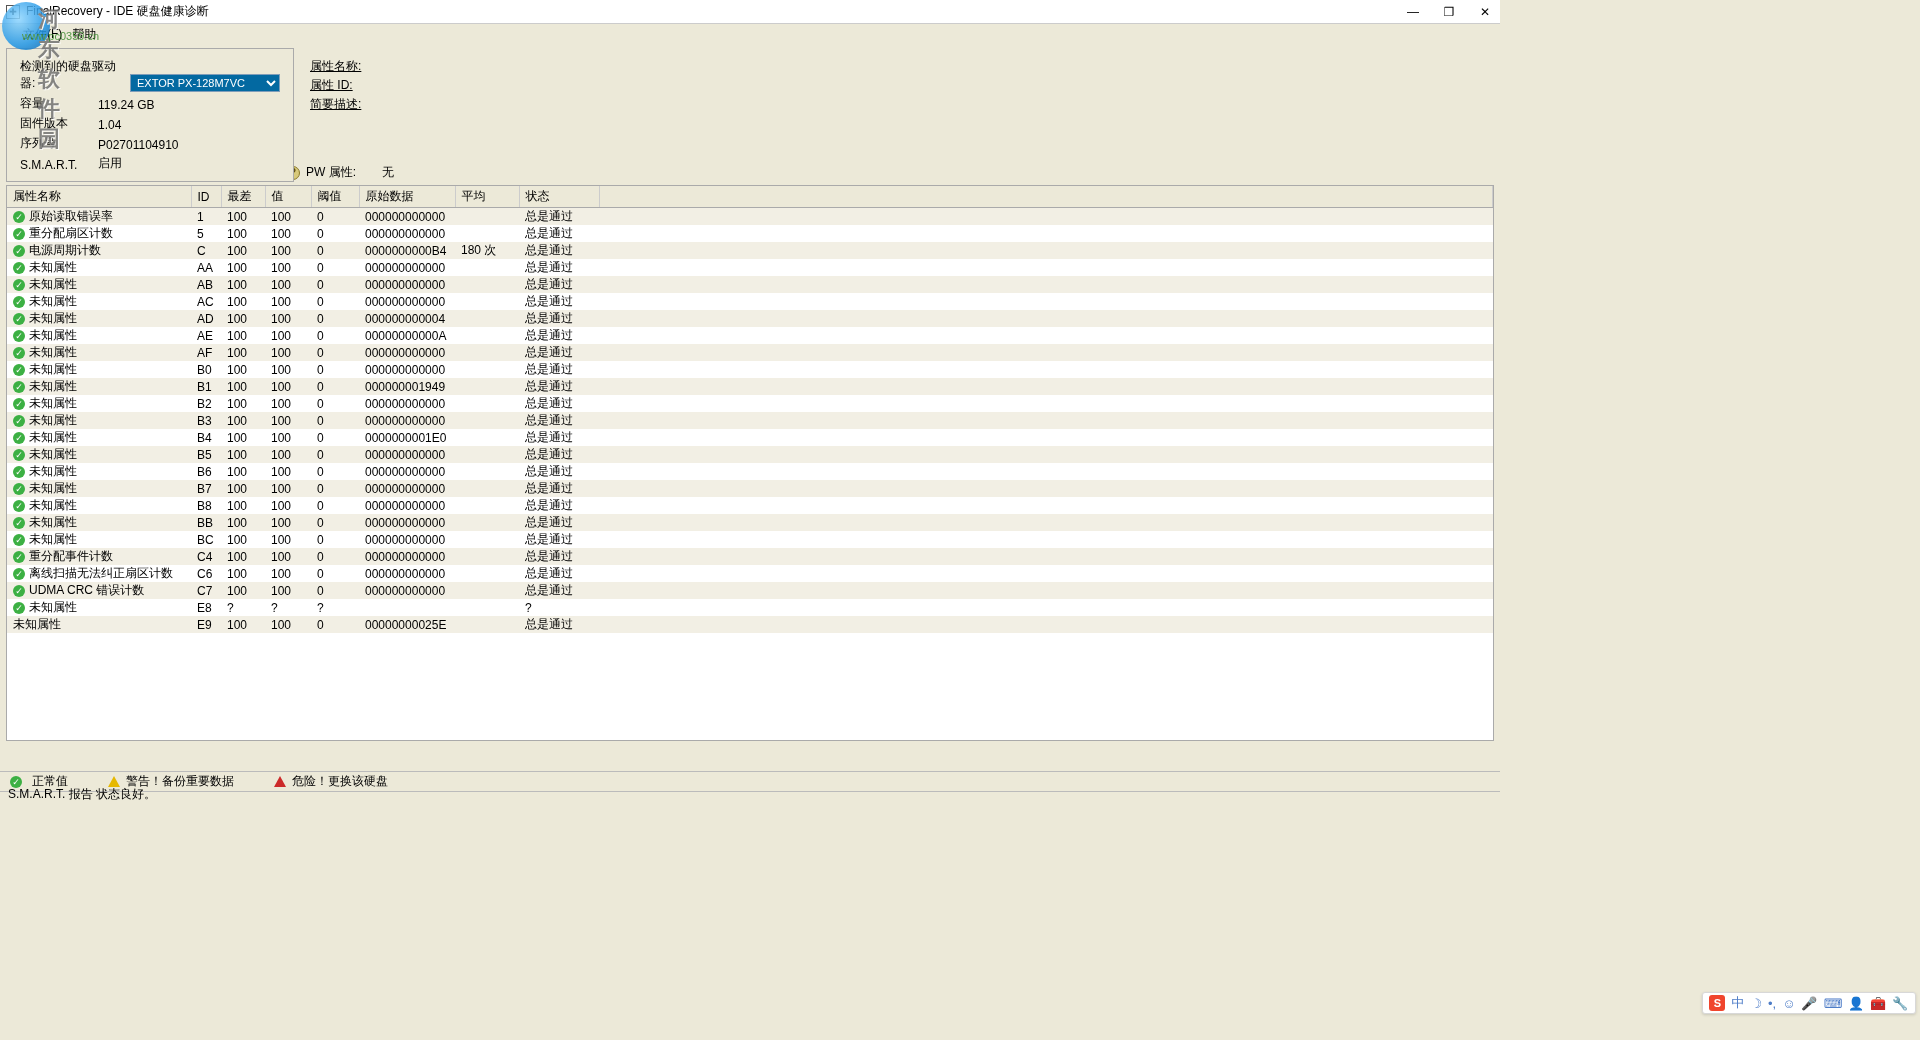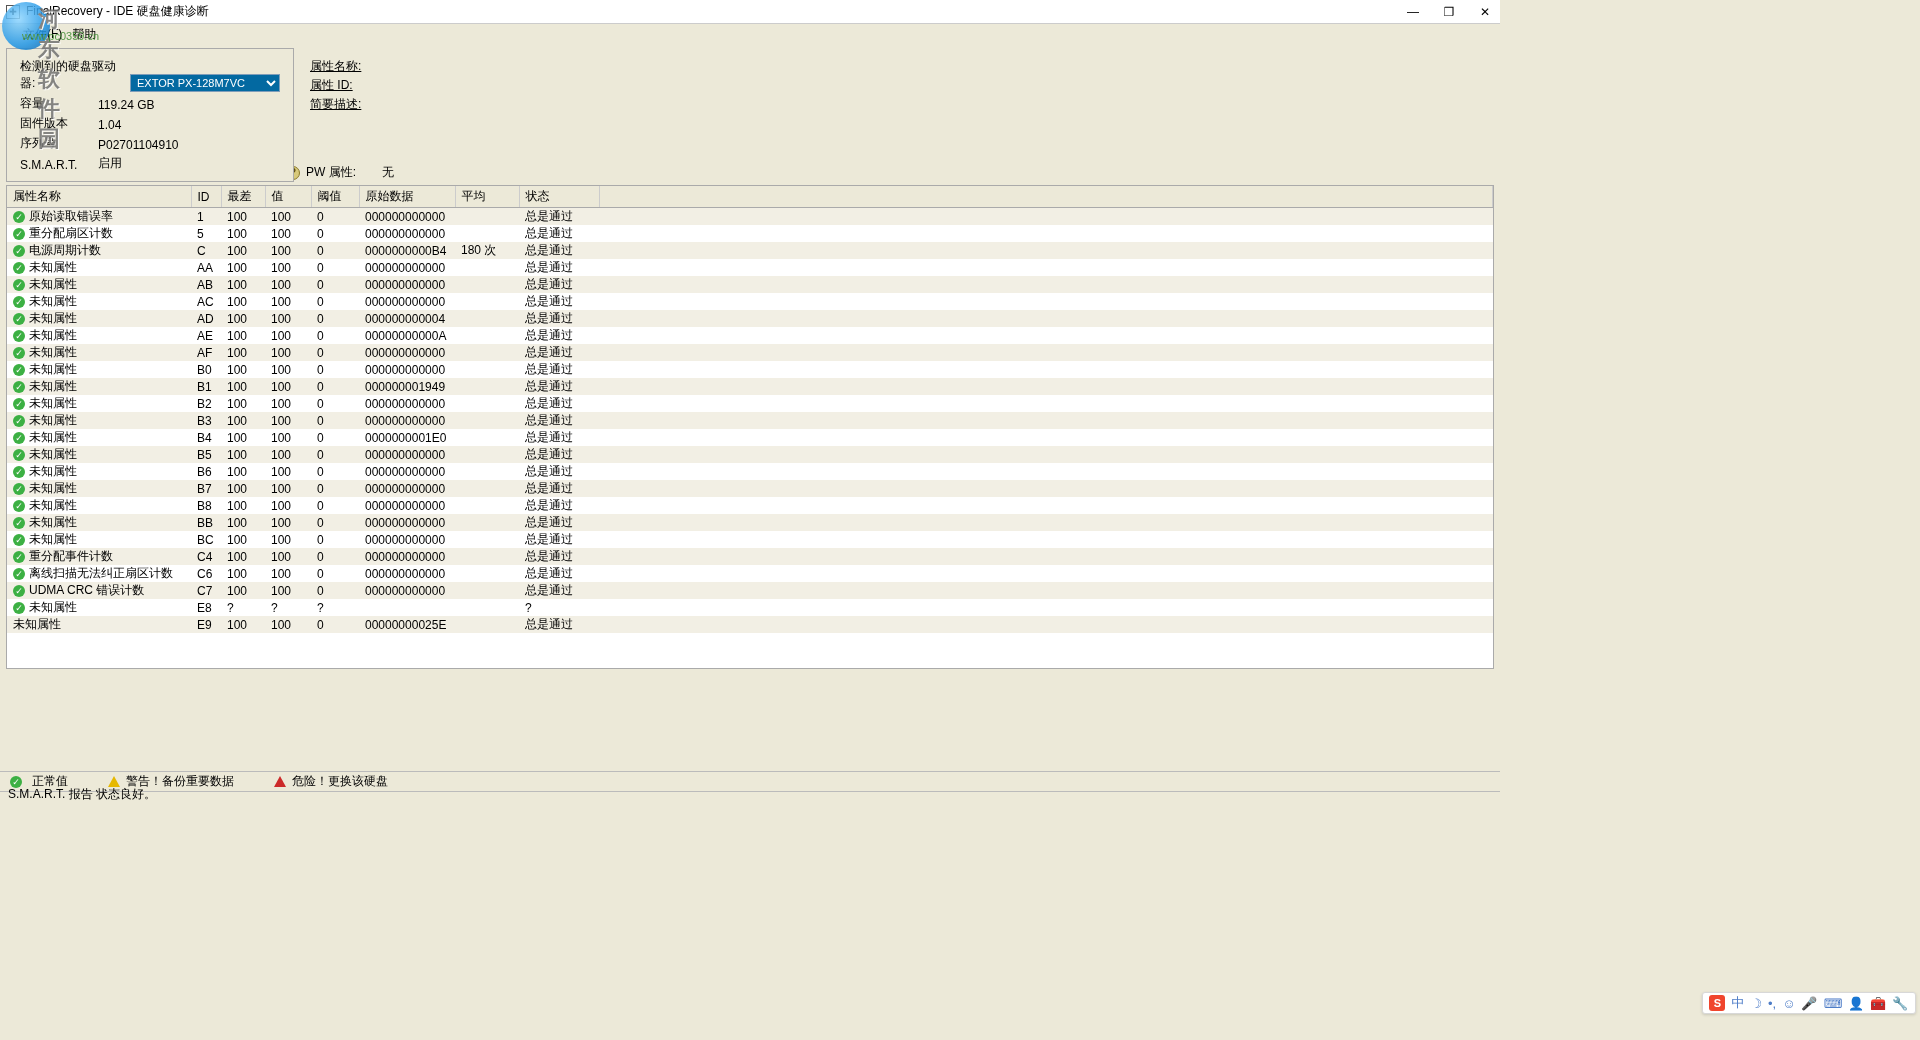--- a/index.html
+++ b/index.html
@@ -131,21 +131,21 @@
   font-size: 10px;
   display: inline-flex;
   align-items: center;
   justify-content: center;
   font-weight: bold;
 }
 .table-wrap {
   margin: 2px 6px;
   border: 1px solid #aaa;
   background: #fff;
-  height: 484px;
+  height: 556px;
   overflow: auto;
 }
 table { width: 100%; border-collapse: collapse; table-layout: fixed; }
 thead th {
   background: #ece9d8;
   text-align: left;
   font-weight: normal;
   padding: 2px 6px;
   border-right: 1px solid #ccc;
   border-bottom: 1px solid #aaa;

